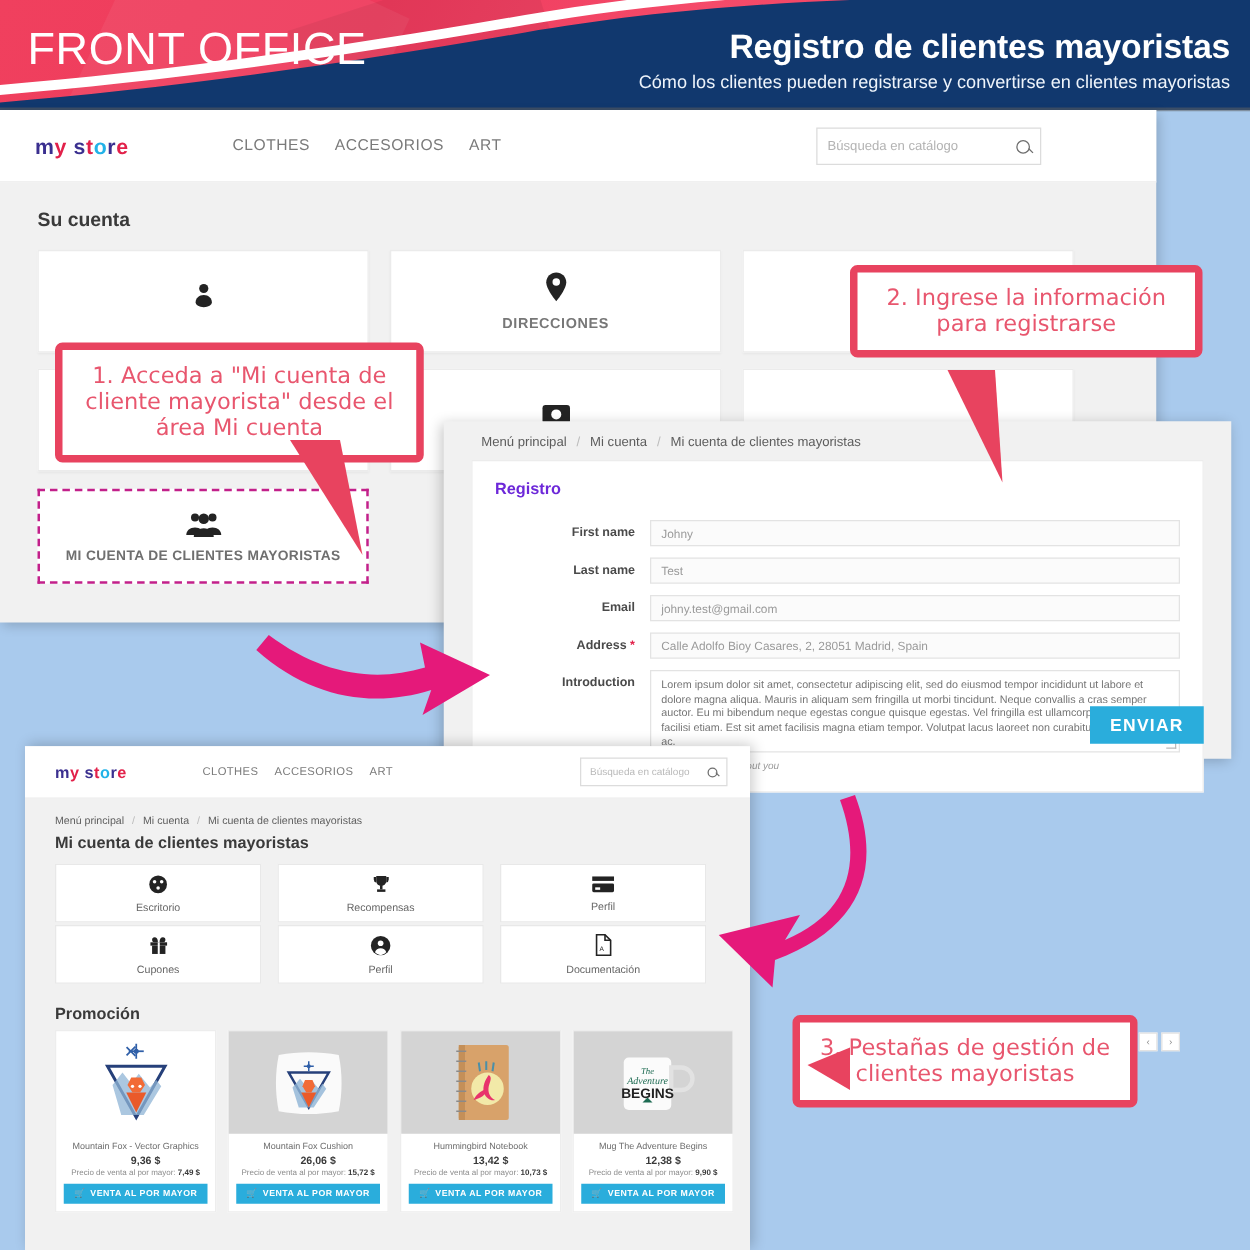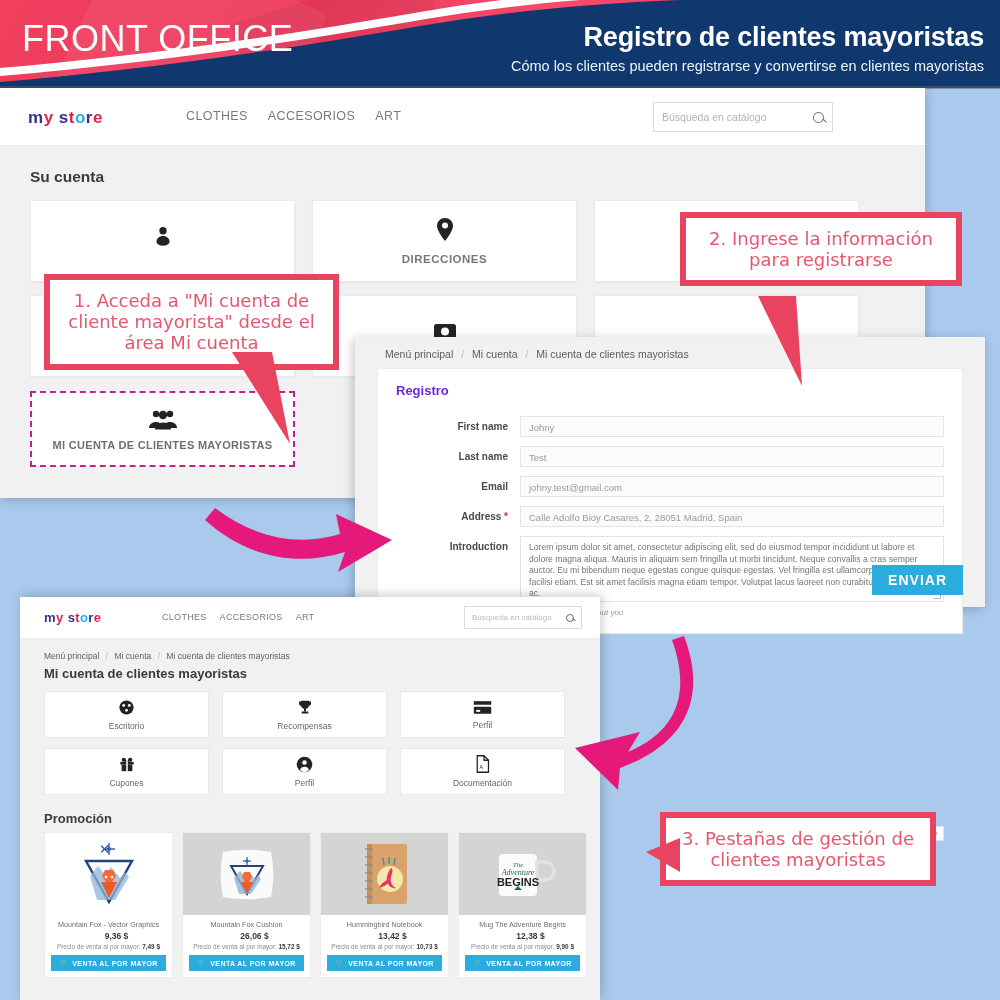--- a/index.html
+++ b/index.html
@@ -139,21 +139,21 @@
     padding:0 7px; font-size:8px; color:#b9b9b9;
   }
   .searchbox2 .txt{flex:1}
   .mag2 { width:8px;height:8px;border:1.2px solid #6d6d6d;border-radius:50%;position:relative;}
   .mag2::after{content:"";position:absolute;width:4px;height:1.2px;background:#6d6d6d;transform:rotate(45deg);right:-3px;bottom:0;}
 
   .win3-body{ padding:12px 24px 0 24px;}
   .crumb3{ font-size:8.5px; color:#5e5e5e; margin-bottom:5px;}
   .crumb3 .sep{color:#bbb;margin:0 4px;}
   .h3title{ font-size:13px; font-weight:700; color:#3a3a3a; margin-bottom:10px;}
-  .tabgrid{ display:grid; grid-template-columns:repeat(3,165px); gap:10px 13px;}
+  .tabgrid{ display:grid; grid-template-columns:repeat(3,165px); gap:2px 13px;}
   .tabcard{
     height:47px; background:#fff;border:1px solid #e8e8e8;
     display:flex;flex-direction:column;align-items:center;justify-content:center;gap:5px;
   }
   .tabcard .lbl{font-size:8.5px;color:#666;}
 
   .promo-h{ font-size:13px; font-weight:700; color:#3a3a3a; margin:16px 0 6px 0;}
   .promo-nav{ position:absolute; right:56px; top:826px; display:flex; gap:3px;}
   .pn{ width:15px;height:15px;background:#fff;border:1px solid #e2e2e2;display:flex;
        align-items:center;justify-content:center;font-size:8px;color:#8c8c8c;}
@@ -165,28 +165,28 @@
   .prodwhole{ font-size:6.4px;color:#8b8b8b;text-align:center;margin:2px 2px 5px;}
   .prodwhole b{color:#3a3a3a;}
   .btnwhole{
     display:flex;align-items:center;justify-content:center;gap:4px;
     margin:0 6px;background:#2aaddc;color:#fff;font-size:7px;font-weight:700;
     letter-spacing:.4px;height:16px;
   }
 
   
   .callout{
-    position:absolute; background:#fff; border:6px solid #e8435f; border-radius:0;
+    position:absolute; background:#fff; border:6px solid #e8435f; border-radius:6px;
     color:#e8566e; text-align:center; font-size:18px; line-height:1.18; padding:10px 14px;
     font-family:"DejaVu Sans", sans-serif;
   }
 
   .c1{ left:44px; top:274px; width:295px; }
   .c2{ left:680px; top:212px; width:282px; }
-  .c3{ left:660px; top:812px; width:276px; }
+  .c3{ left:634px; top:812px; width:276px; }
 
   .arrowsvg{position:absolute;left:0;top:0;width:1000px;height:1000px;pointer-events:none;}
 </style>
 </head>
 <body>
 
 <div class="banner">
   <div class="banner-red"></div>
   <div class="banner-navy"></div>
   <div class="banner-white-curve"></div>

